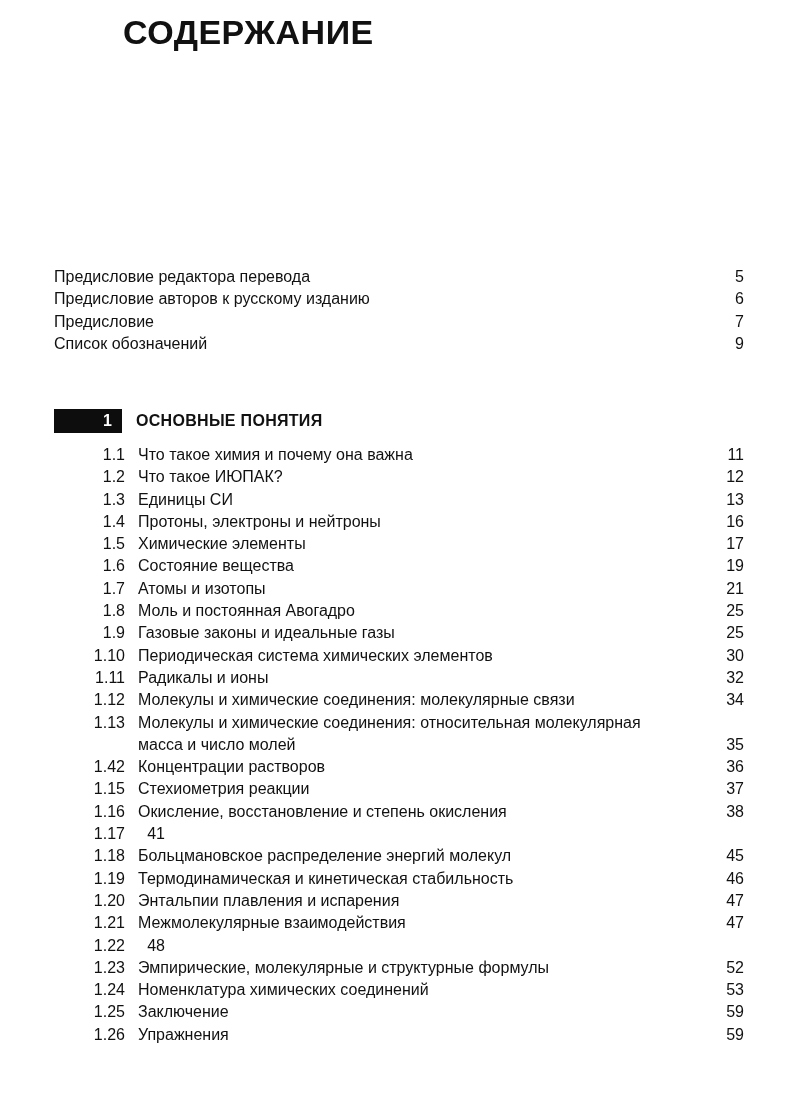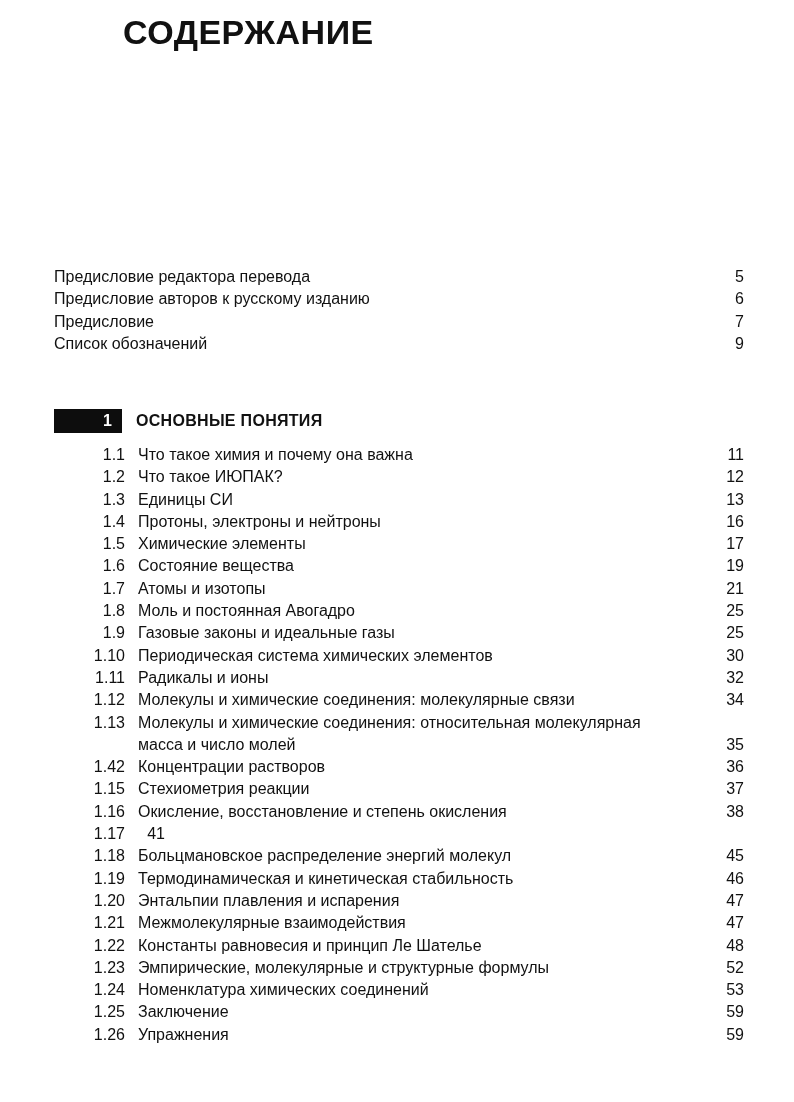--- a/index.html
+++ b/index.html
@@ -227,21 +227,20 @@
       <span class="toc-text">Энтальпии плавления и испарения</span>
       <span class="toc-page">47</span>
     </div>
   <div class="toc-row">
       <span class="toc-num">1.21</span>
       <span class="toc-text">Межмолекулярные взаимодействия</span>
       <span class="toc-page">47</span>
     </div>
   <div class="toc-row">
       <span class="toc-num">1.22</span>
-      <span class="toc-text">Константы равновесия и принцип Ле Шателье</span>
       <span class="toc-page">48</span>
     </div>
   <div class="toc-row">
       <span class="toc-num">1.23</span>
       <span class="toc-text">Эмпирические, молекулярные и структурные формулы</span>
       <span class="toc-page">52</span>
     </div>
   <div class="toc-row">
       <span class="toc-num">1.24</span>
       <span class="toc-text">Номенклатура химических соединений</span>

